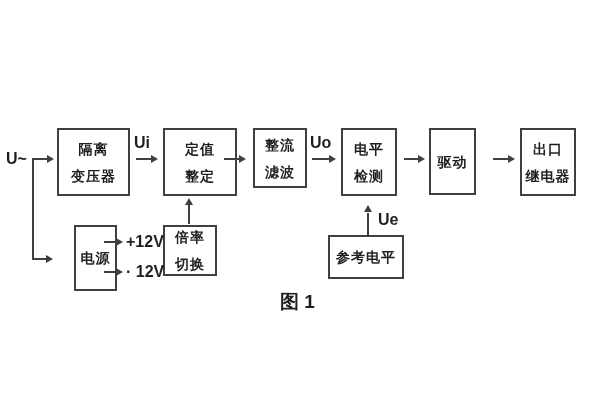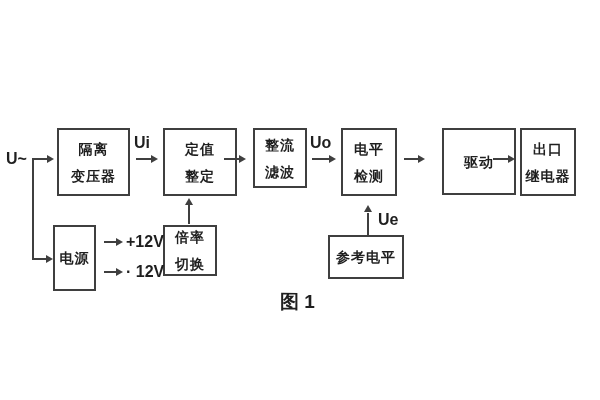--- a/index.html
+++ b/index.html
@@ -98,30 +98,30 @@
   <div class="box" style="left:253px;top:128px;width:54px;height:60px">
     <span>整流</span>
     <span>滤波</span>
   </div>
 
   <div class="box" style="left:341px;top:128px;width:56px;height:68px">
     <span>电平</span>
     <span>检测</span>
   </div>
 
-  <div class="box" style="left:442px;top:128px;width:74px;height:67px">
+  <div class="box" style="left:429px;top:128px;width:47px;height:67px">
     <span>驱动</span>
   </div>
 
   <div class="box" style="left:520px;top:128px;width:56px;height:68px">
     <span>出口</span>
     <span>继电器</span>
   </div>
 
-  <div class="box" style="left:53px;top:225px;width:43px;height:66px">
+  <div class="box" style="left:74px;top:225px;width:43px;height:66px">
     <span>电源</span>
   </div>
 
   <div class="box" style="left:163px;top:225px;width:54px;height:51px">
     <span>倍率</span>
     <span>切换</span>
   </div>
 
   <div class="box" style="left:328px;top:235px;width:76px;height:44px">
     <span>参考电平</span>

